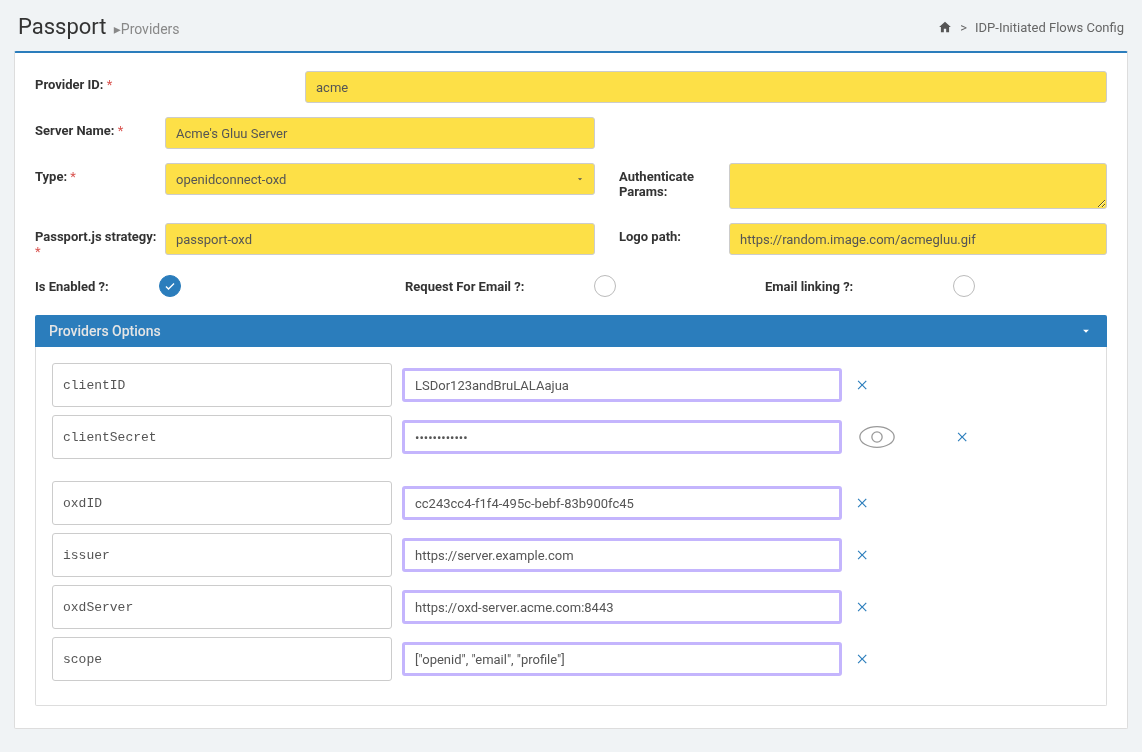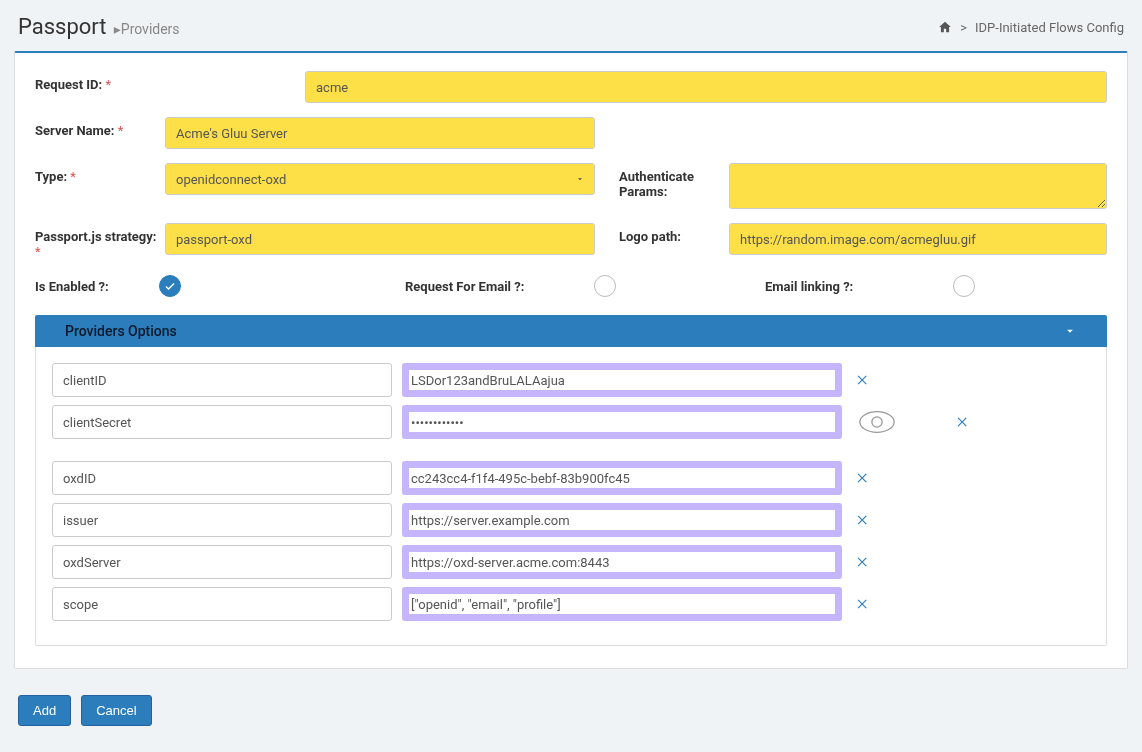--- a/index.html
+++ b/index.html
@@ -21,26 +21,26 @@
   .form-select{appearance:none;background-image:none;}
   .select-wrap{flex:1;position:relative;}
   .select-wrap .chev{position:absolute;right:10px;top:50%;transform:translateY(-50%);pointer-events:none;}
   .form-textarea{height:46px;padding:6px 10px;resize:both;}
   .toggle-row{display:flex;align-items:center;margin-top:16px;margin-bottom:18px;}
   .toggle-group{display:flex;align-items:center;flex:1;}
   .toggle-label{font-size:13px;font-weight:700;margin-right:50px;}
   .toggle-circle{width:22px;height:22px;border-radius:50%;border:1px solid #bbb;background:#fff;display:inline-flex;align-items:center;justify-content:center;}
   .toggle-circle.checked{background:var(--accent);border-color:var(--accent);}
   .toggle-circle.checked svg{fill:#fff;}
-  .section-header{background:var(--accent);color:#0f172a;padding:8px 30px;font-size:14px;font-weight:500;display:flex;align-items:center;justify-content:space-between;border-radius:2px 2px 0 0;}
+  .section-header{background:var(--accent);color:#e5e5e5;padding:8px 14px;font-size:14px;font-weight:500;display:flex;align-items:center;justify-content:space-between;border-radius:2px 2px 0 0;}
   .section-header .collapse-icon{fill:#fff;}
   .section-body{border:1px solid #ddd;border-top:none;padding:16px;border-radius:0 0 2px 2px;}
   .opt-row{display:flex;align-items:center;gap:10px;margin-bottom:8px;}
-  .opt-key{width:340px;height:34px;border:1px solid #ccc;border-radius:3px;padding:0 10px;font-size:13px;color:#555;}
-  .opt-val{width:440px;height:34px;border:7px solid #c4b5fd;border-radius:3px;padding:0 2px;font-size:13px;color:#555;}
+  .opt-key{width:340px;height:44px;border:1px solid #ccc;border-radius:3px;padding:0 10px;font-size:13px;color:#555;font-family:Liberation Mono, monospace;}
+  .opt-val{width:440px;height:34px;border:3px solid #c4b5fd;border-radius:3px;padding:0 10px;font-size:13px;color:#555;}
   .icon-btn{background:none;border:none;cursor:pointer;padding:4px;}
   .btn{background:var(--accent);color:#fff;border:1px solid var(--accent-dark);border-radius:3px;padding:7px 14px;font-size:13px;cursor:pointer;}
   .actions{padding:12px 18px;display:flex;gap:10px;}
   .opt-spacer{height:14px;}
   .eye-wrap{display:flex;align-items:center;justify-content:center;width:50px;}
   .x-ico{fill:var(--accent);}
   svg{display:block;}
   input,select,textarea{font-family:inherit;}
 </style>
 </head>
@@ -60,21 +60,21 @@
     <span>&gt;</span>
     <span>IDP-Initiated Flows Config</span>
   </div>
 </div>
 
 <div class="panel">
   <div class="panel-body">
 
     <div class="form-row">
       <label class="form-label" style="width:270px;">
-        <span>Request ID:</span> <span class="req">*</span>
+        <span>Provider ID:</span> <span class="req">*</span>
       </label>
       <input class="form-input" value="acme" style="">
     </div>
 
     <div class="form-row">
       <div class="col-left">
         <label class="form-label">
           <span>Server Name:</span> <span class="req">*</span>
         </label>
         <input class="form-input" value="Acme's Gluu Server" style="">

